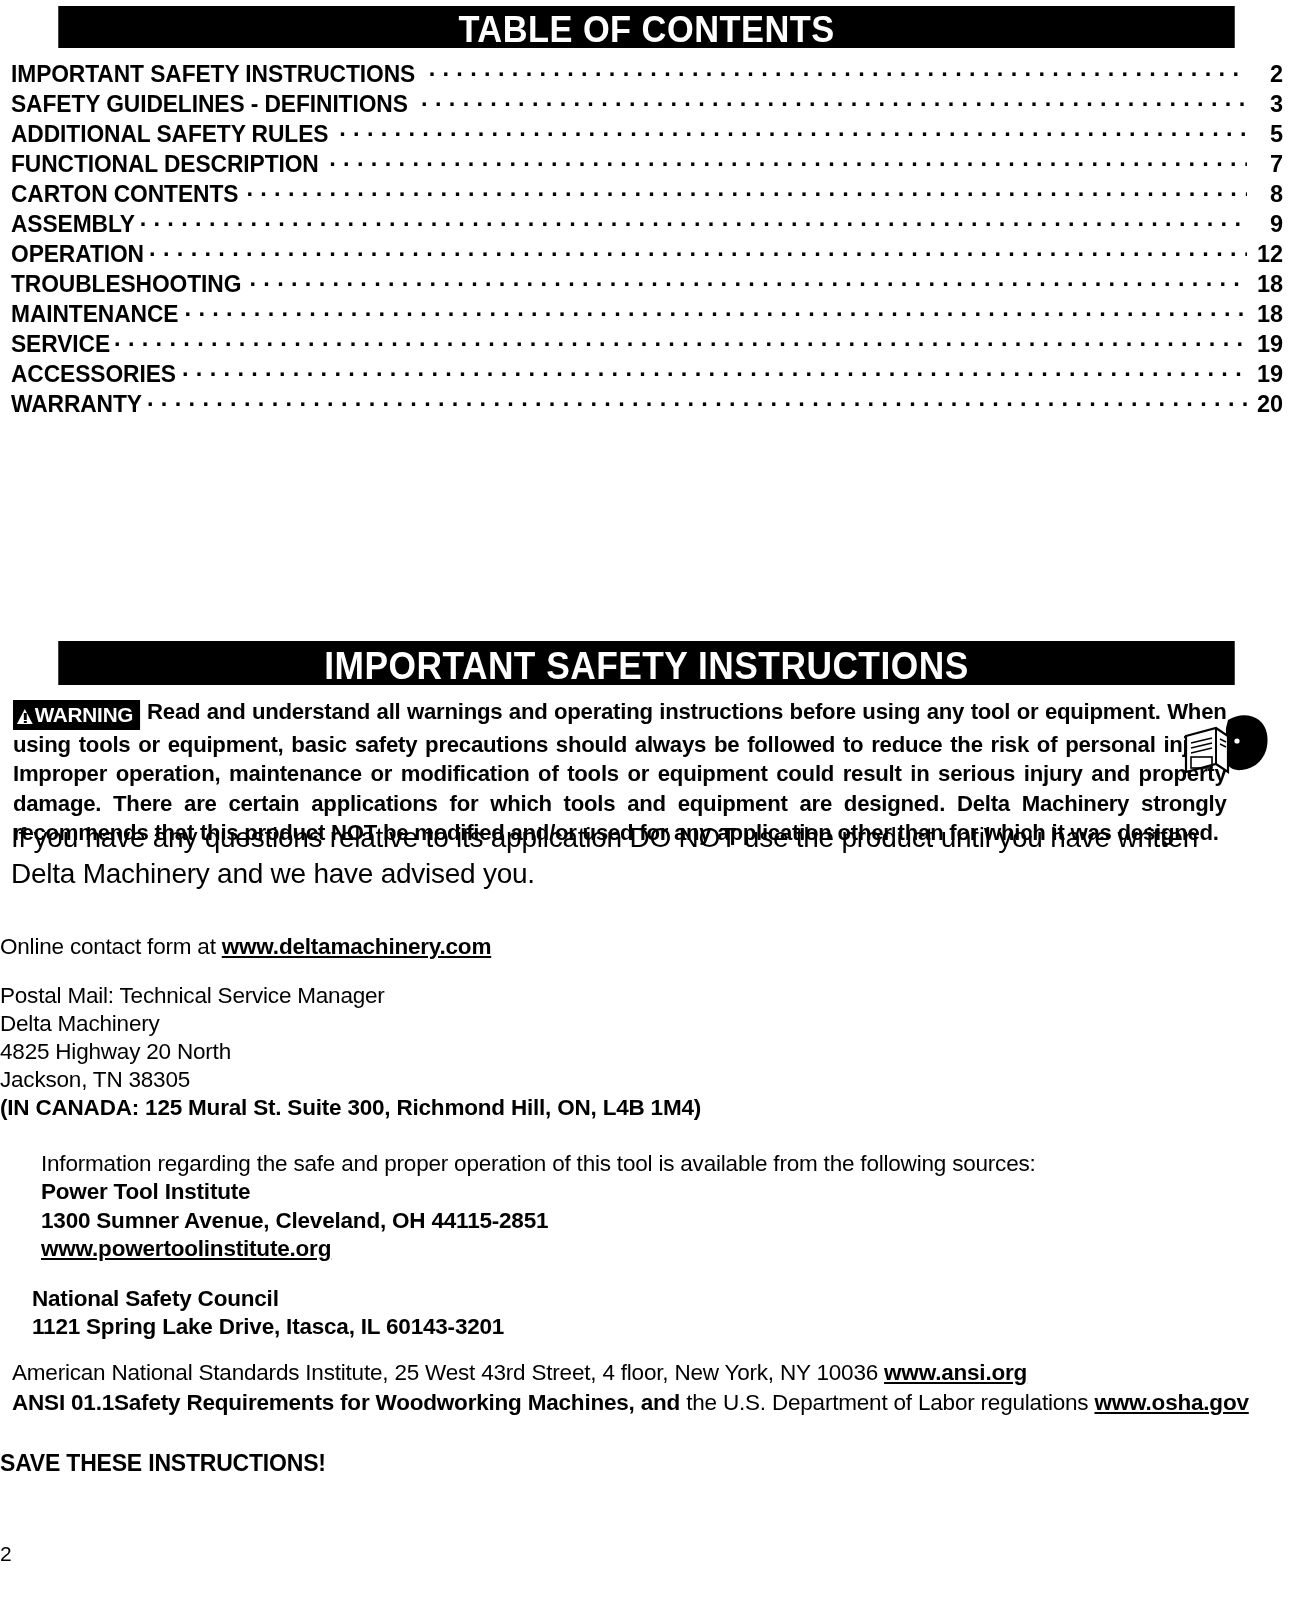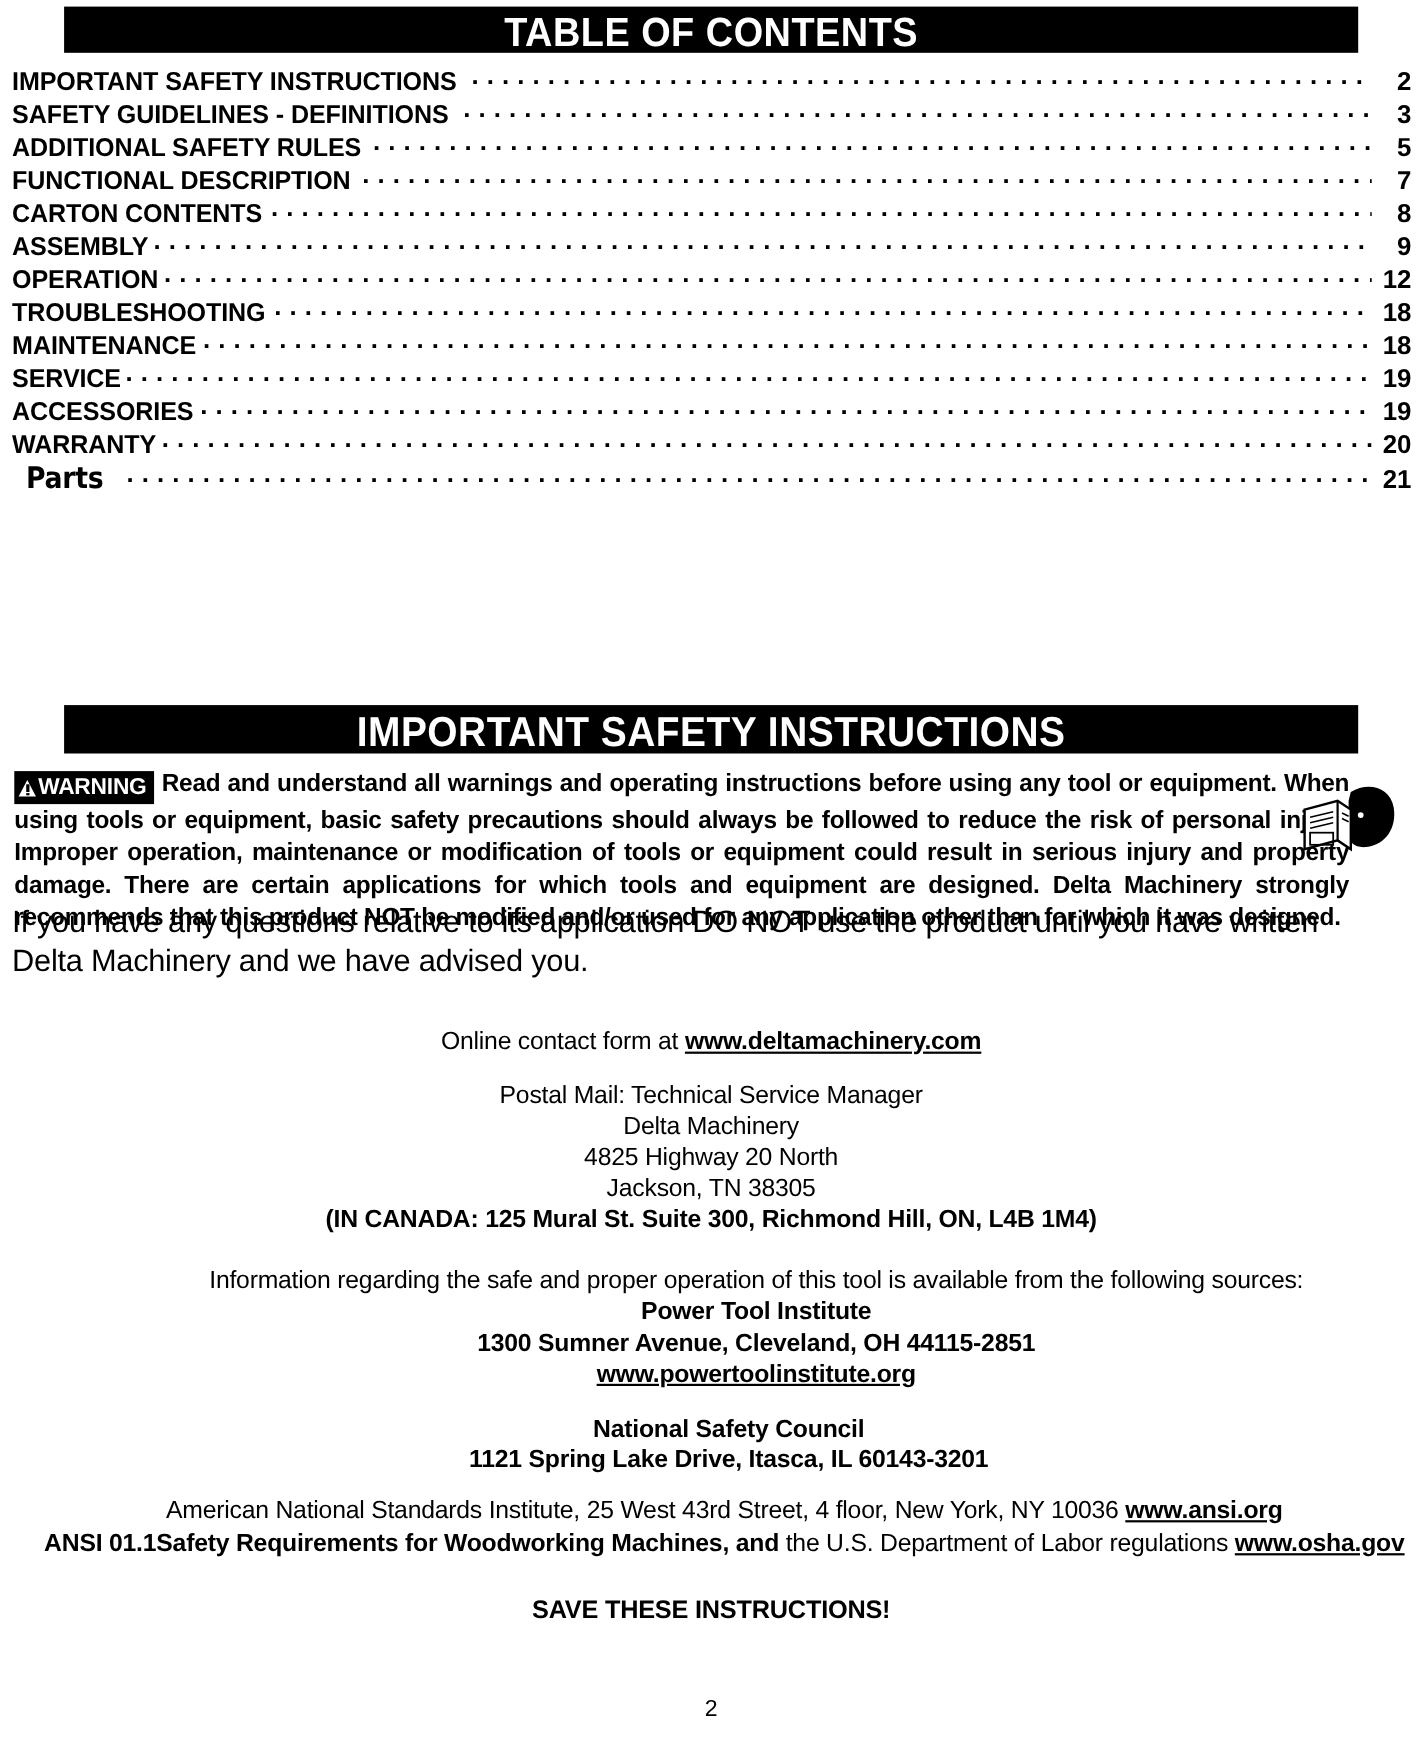--- a/index.html
+++ b/index.html
@@ -195,21 +195,20 @@
     width: 1240px;
     font-size: 28px;
     line-height: 1.30;
     letter-spacing: -0.25px;
   }
 
   .ctr {
     position: absolute;
     left: 0;
     width: 1293px;
-    text-align: center;
     font-size: 22.5px;
     line-height: 1.32;
     letter-spacing: -0.2px;
   }
   .b { font-weight: bold; }
   .link {
     font-weight: bold;
     text-decoration: underline;
   }
 
@@ -309,25 +308,20 @@
       <span class="toc-dots"></span>
       <span class="toc-page">19</span>
     </div>
 
     <div class="toc-row">
       <span class="toc-label">WARRANTY</span>
       <span class="toc-dots"></span>
       <span class="toc-page">20</span>
     </div>
 
-    <div class="toc-row alt">
-      <span class="toc-label">Parts</span>
-      <span class="toc-dots"></span>
-      <span class="toc-page">21</span>
-    </div>
 
   </div>
 
   <div id="isi-banner-wrap">
     <div class="banner">IMPORTANT SAFETY INSTRUCTIONS</div>
   </div>
 
   <div id="warning-block">
     <div id="warn-text"><span class="warn-badge"><span class="tri"></span><span>WARNING</span></span><span>Read and understand all warnings and operating instructions before using any tool or equipment.  When using tools or equipment, basic safety precautions should always be followed to reduce the risk of personal injury. Improper operation, maintenance or modification of tools or equipment could result in serious injury and property damage. There are certain applications for which tools and equipment are designed. Delta Machinery strongly recommends that this product NOT be modified and/or used for any application other than for which it was designed.</span></div>
   </div>

